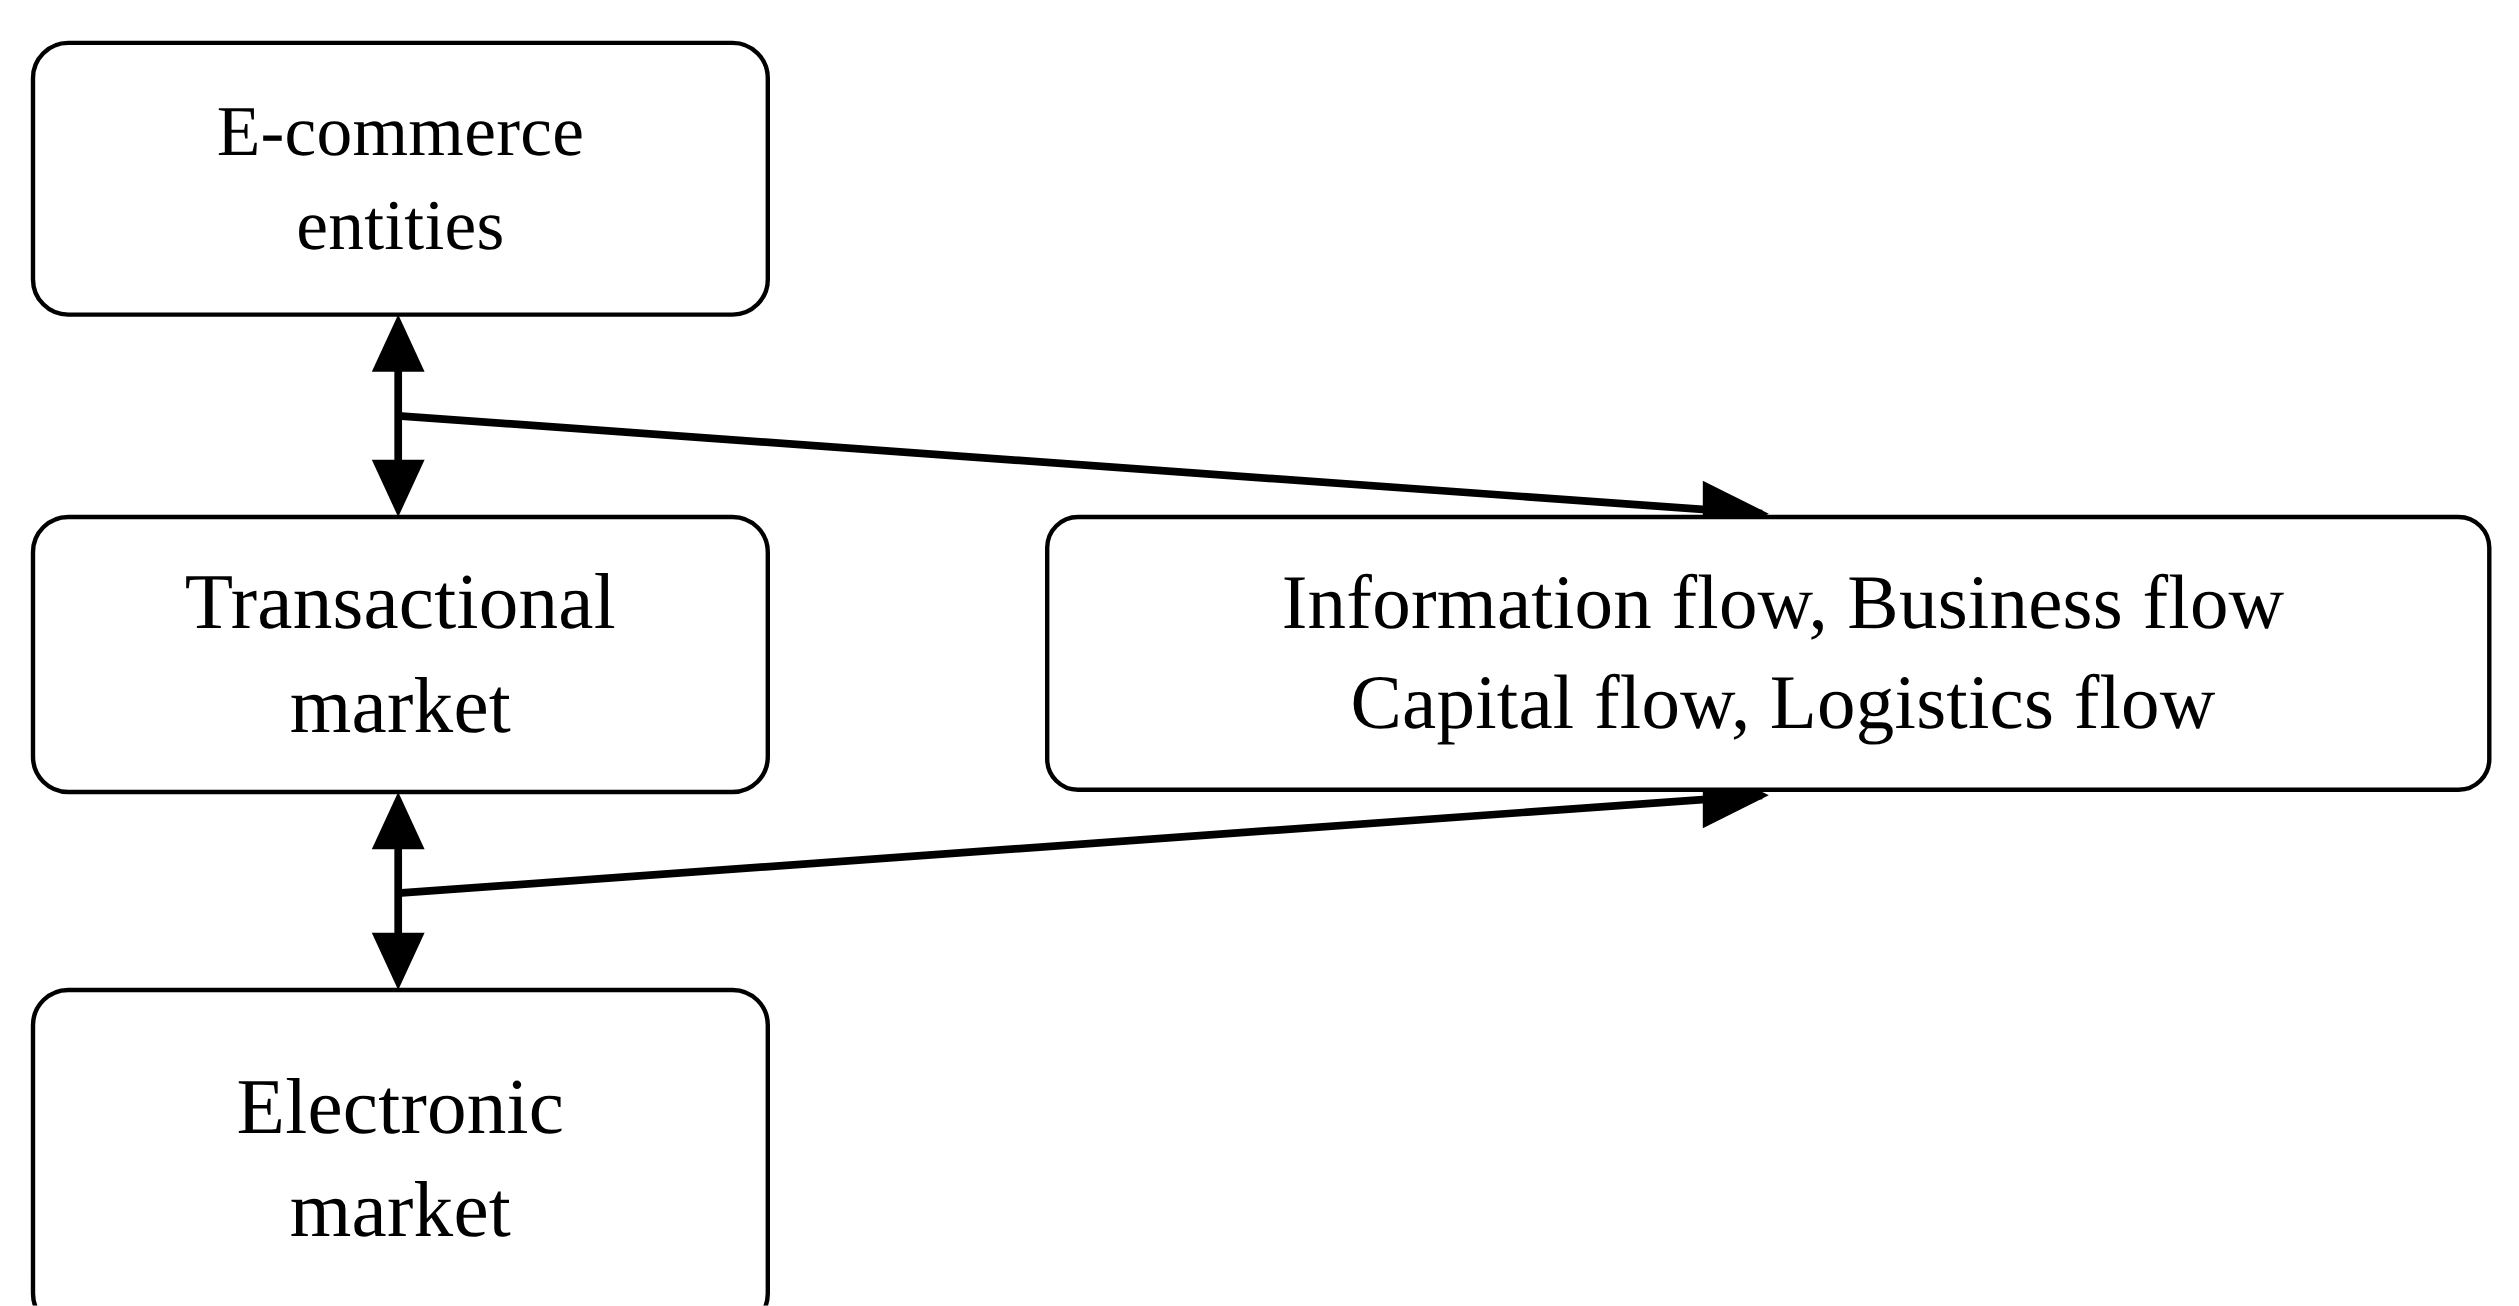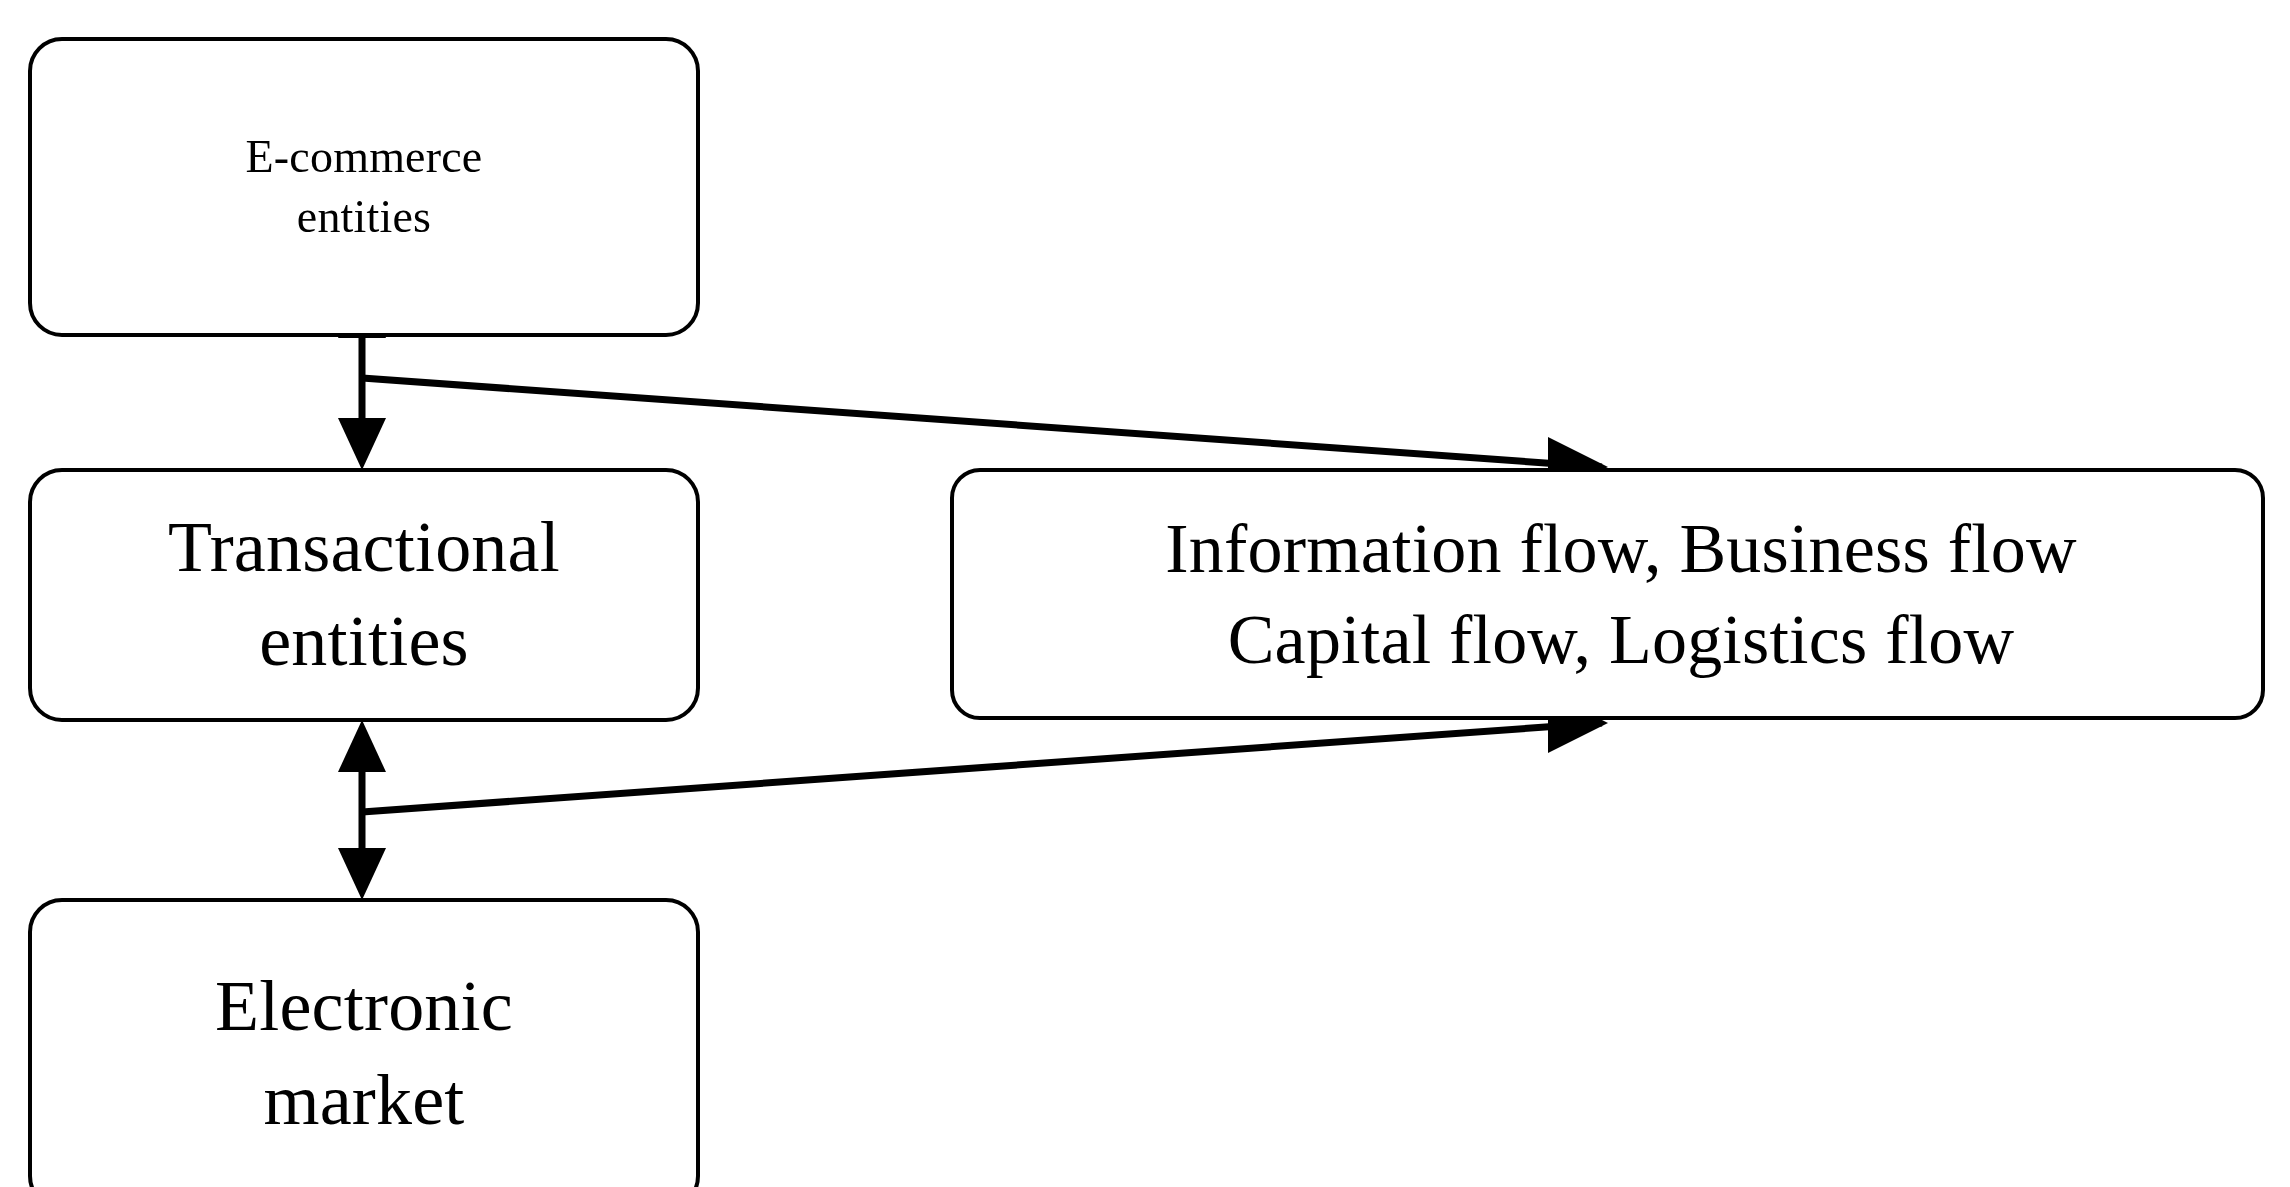--- a/index.html
+++ b/index.html
@@ -41,22 +41,22 @@
     letter-spacing: 0.2px;
     z-index: 2;
   }
   .node-label {
     display: block;
     white-space: pre-line;
     padding: 0 14px;
   }
   
   #node-ecommerce-entities {
-    left: 28px;  top: 37px;  width: 672px; height: 300px;
-    font-size: 46px;
+    left: 28px;  top: 37px;  width: 672px; height: 251px;
+    font-size: 65px;
   }
   #node-transactional-affairs {
     left: 28px;  top: 468px; width: 672px; height: 254px;
     font-size: 72px;
   }
   #node-electronic-market {
     left: 28px;  top: 898px; width: 672px; height: 312px;
     font-size: 72px;
   }
   #node-flows {
@@ -97,21 +97,21 @@
 
   </svg>
 
   <div class="node" id="node-ecommerce-entities">
     <span class="node-label">E-commerce
 entities</span>
   </div>
 
   <div class="node" id="node-transactional-affairs">
     <span class="node-label">Transactional
-entities</span>
+market</span>
   </div>
 
   <div class="node" id="node-electronic-market">
     <span class="node-label">Electronic
 market</span>
   </div>
 
   <div class="node" id="node-flows">
     <span class="node-label">Information flow, Business flow
 Capital flow, Logistics flow</span>

